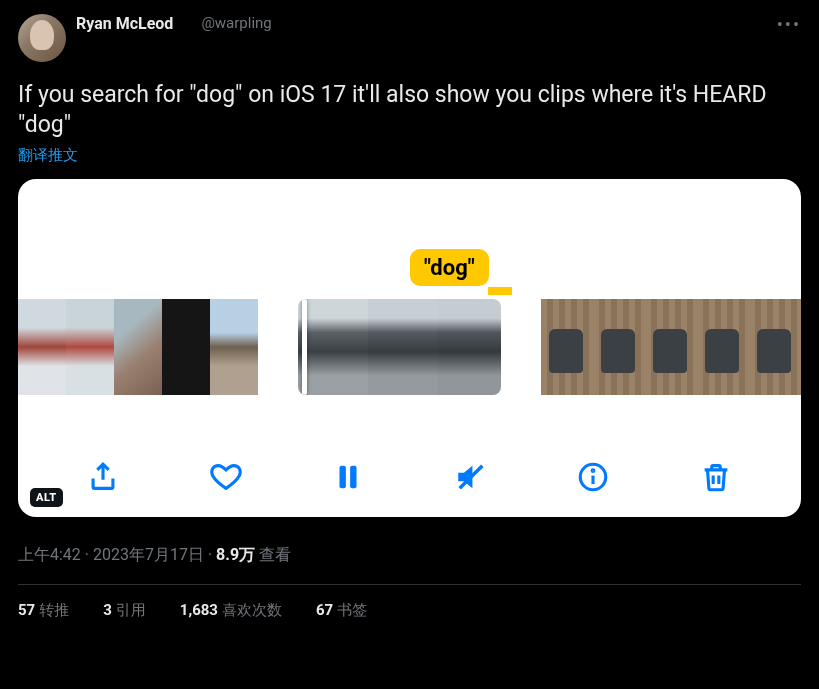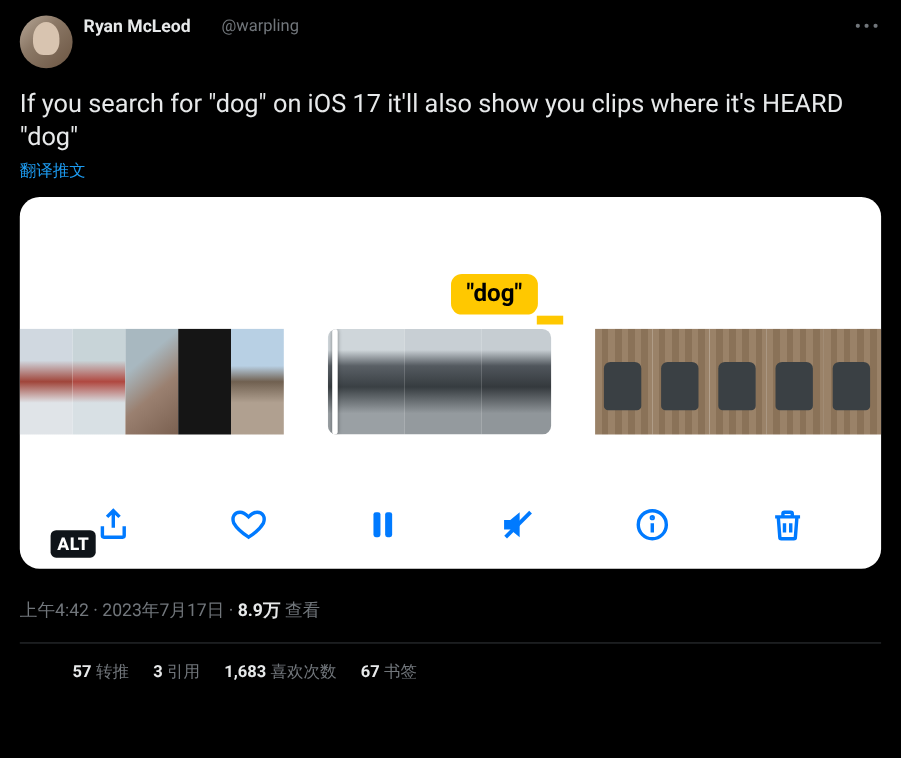--- a/index.html
+++ b/index.html
@@ -166,25 +166,25 @@
     height: 40px;
     display: flex;
     align-items: center;
     justify-content: center;
   }
   .tb-btn svg { width: 34px; height: 34px; stroke: #007aff; fill: none; stroke-width: 2.2; }
   .tb-btn.filled svg { fill: #007aff; stroke: none; }
 
   .alt-badge {
     position: absolute;
-    left: 28px;
+    left: 12px;
     bottom: 10px;
     background: #0f1419;
     color: #fff;
-    font-size: 16px;
+    font-size: 11px;
     font-weight: 800;
     padding: 3px 6px;
     border-radius: 5px;
     letter-spacing: 0.5px;
   }
 
   .meta {
     margin-top: 28px;
     font-size: 16px;
     color: #71767b;
@@ -193,25 +193,24 @@
     color: #e7e9ea;
     font-weight: 700;
   }
   .divider {
     height: 1px;
     background: #2f3336;
     margin-top: 18px;
   }
   .engagement {
     display: flex;
-    gap: 22px;
+    gap: 34px;
     padding-top: 16px;
     font-size: 15px;
     color: #71767b;
-    margin-left: 48px;
   }
   .engagement .num {
     color: #e7e9ea;
     font-weight: 700;
     margin-right: 4px;
   }
 </style>
 </head>
 <body>
 

